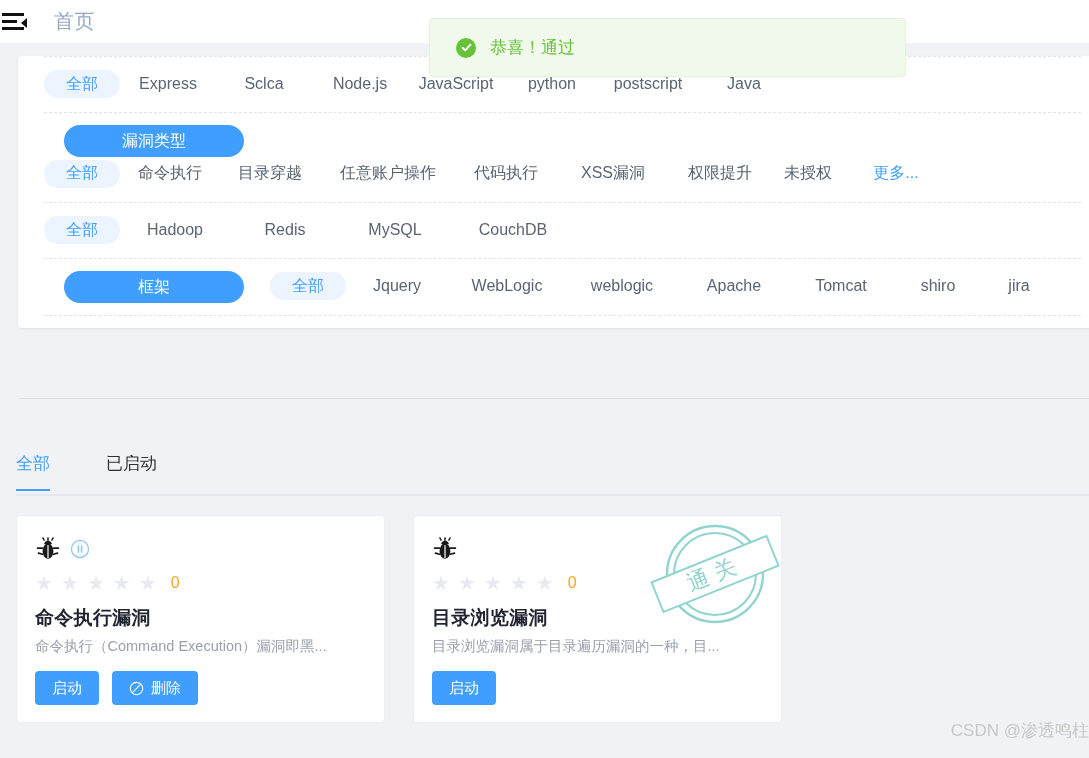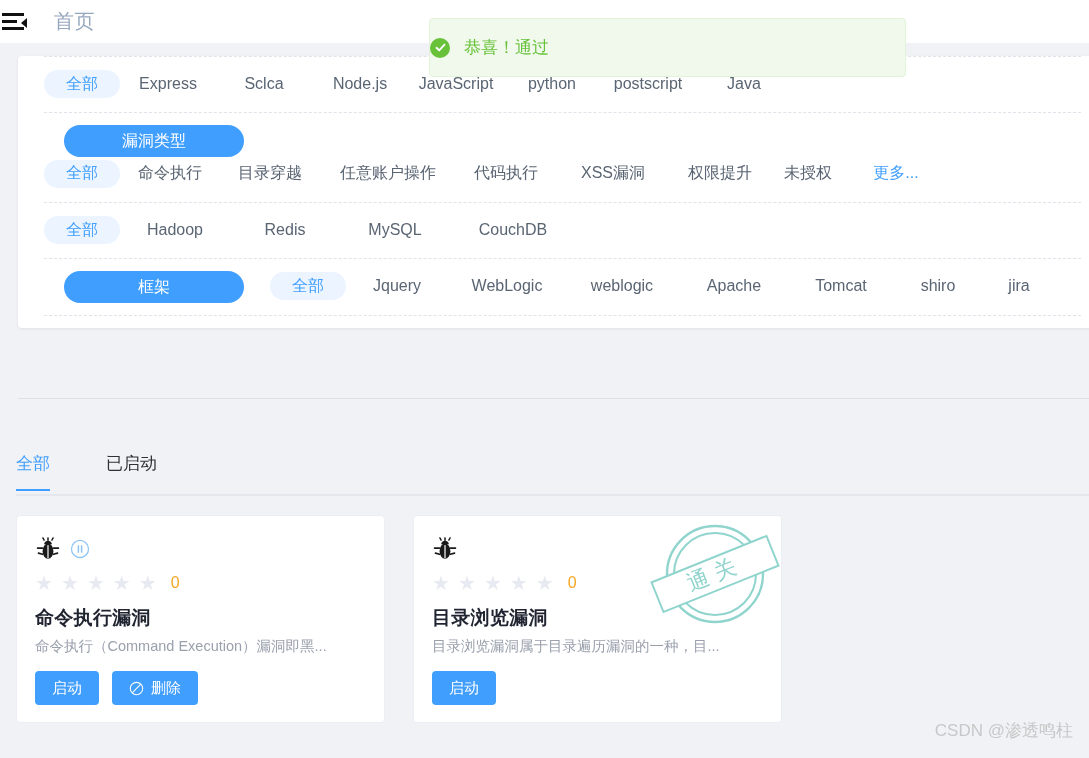--- a/index.html
+++ b/index.html
@@ -60,20 +60,21 @@
   
   .toast {
     position: absolute;
     left: 429px; top: 18px;
     width: 477px; height: 59px;
     background: #f0f9eb;
     border: 1px solid #e1f3d8;
     border-radius: 4px;
     display: flex;
     align-items: center;
+    padding-left: 26px;
     z-index: 60;
     box-sizing: border-box;
   }
   .toast-icon {
     width: 20px; height: 20px;
     border-radius: 50%;
     background: #67c23a;
     display: flex;
     align-items: center;
     justify-content: center;
@@ -282,21 +283,21 @@
   .stamp {
     position: absolute;
     right: 0px; top: 2px;
     width: 132px; height: 112px;
     pointer-events: none;
   }
 
   
   .watermark {
     position: absolute;
-    right: 16px; bottom: 16px;
+    right: 0; bottom: 16px;
     font-size: 17px;
     color: #c8c8c8;
     z-index: 80;
     user-select: none;
   }
 </style>
 </head>
 <body>
 
 <div class="topbar">

